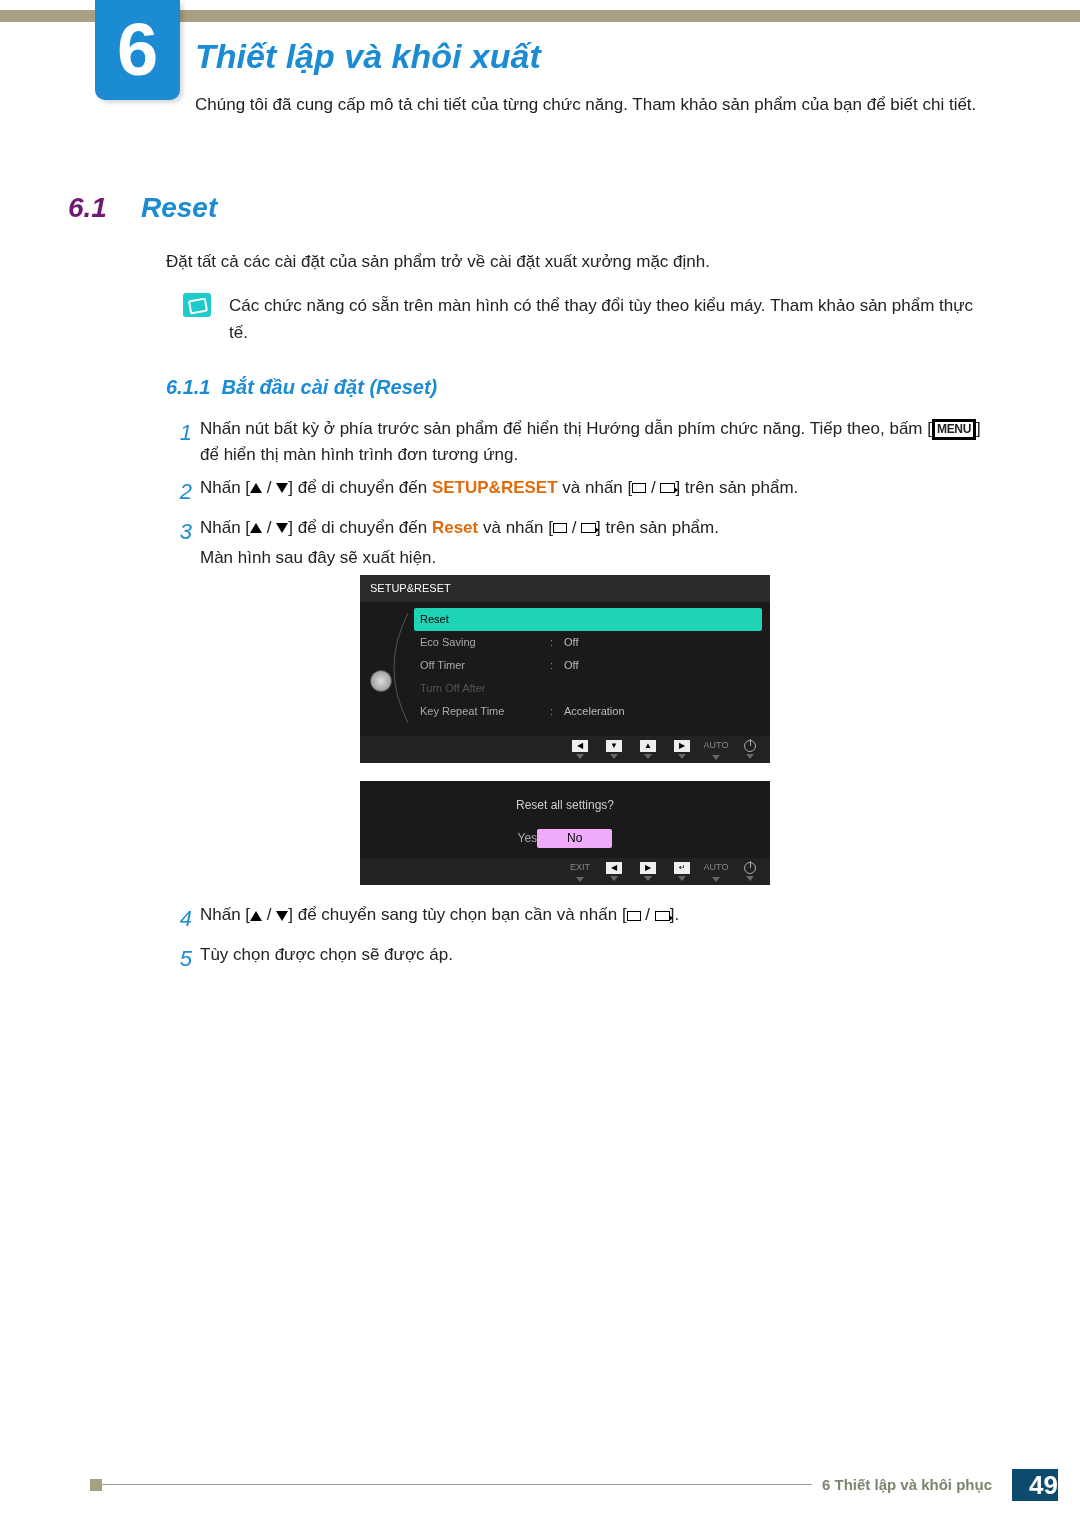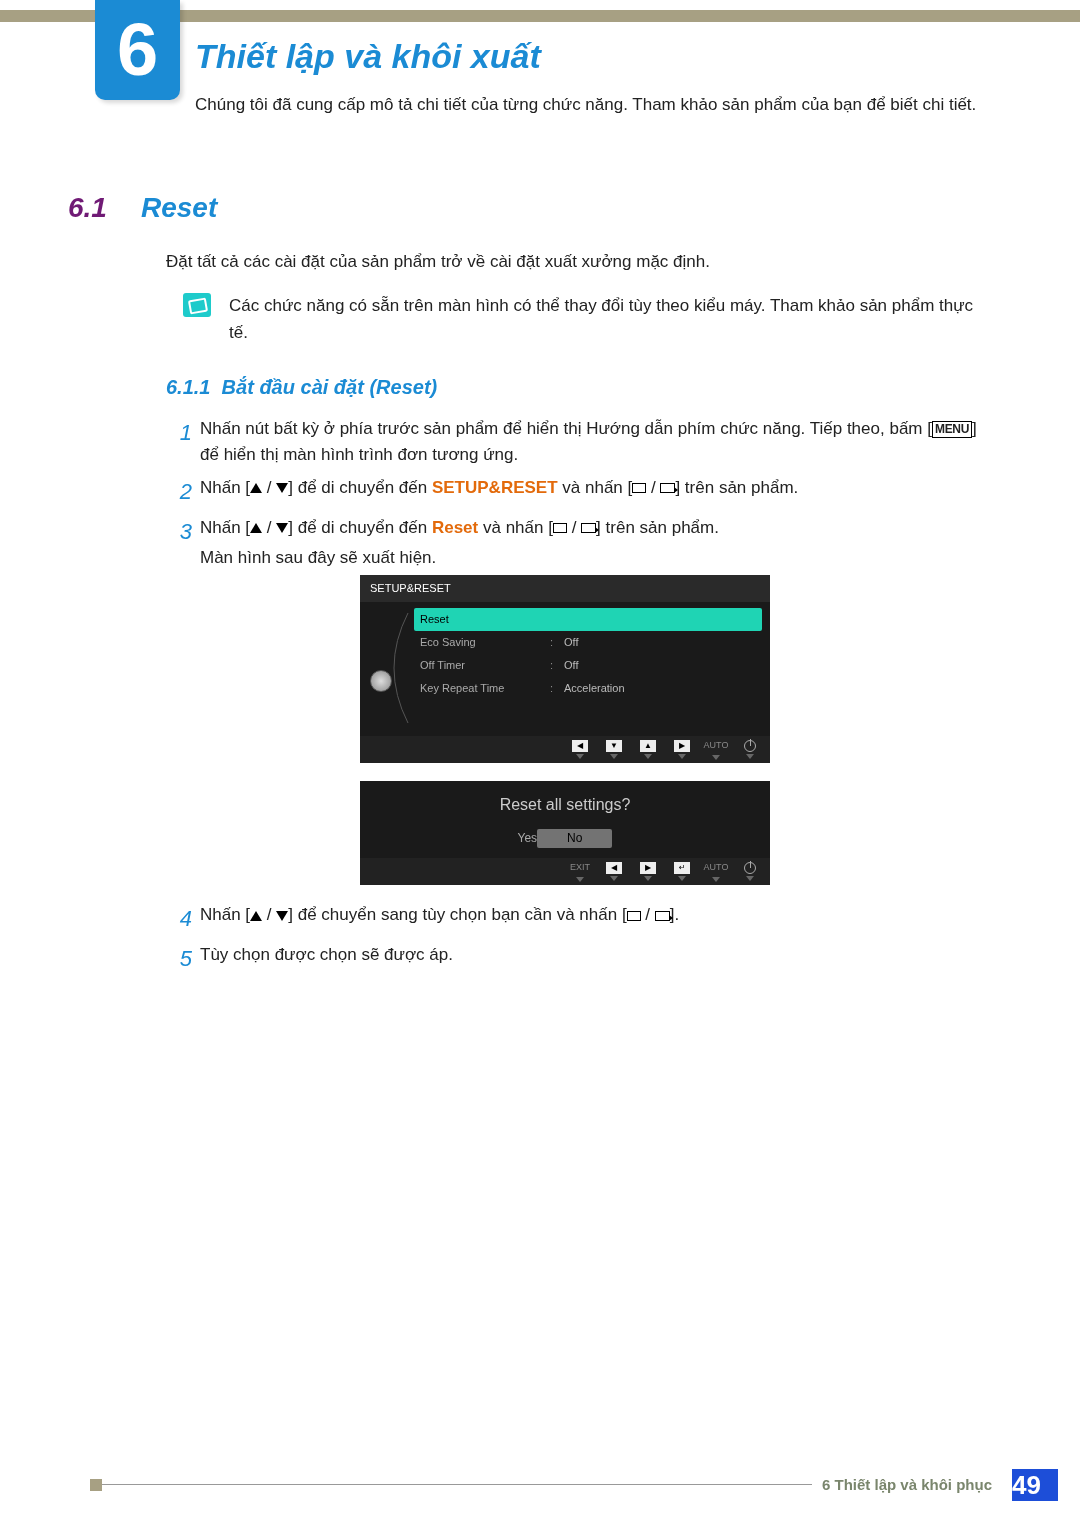--- a/index.html
+++ b/index.html
@@ -107,21 +107,21 @@
     font-style: italic;
     font-size: 22px;
     width: 26px;
     flex: 0 0 auto;
     text-align: right;
     margin-right: 8px;
   }
   .step-text { flex: 1; }
   .menu-key {
     display: inline-block;
-    border: 1px solid #000000;
+    border: 3px solid #000000;
     padding: 0 2px;
     font-size: 12px;
     font-weight: bold;
     font-family: Arial, sans-serif;
     letter-spacing: -0.3px;
     vertical-align: middle;
     line-height: 15px;
   }
   .arrow-up {
     display: inline-block;
@@ -256,30 +256,30 @@
     width: 410px;
     background: #1a1a1a;
     color: #aaa;
   }
   .dialog-body {
     height: 48px;
     display: flex;
     align-items: center;
     justify-content: center;
     color: #ccc;
-    font-size: 16px;
+    font-size: 12px;
   }
   .dialog-choices {
     display: flex;
     justify-content: center;
     padding-bottom: 10px;
     font-size: 12px;
   }
   .dialog-choices .no {
-    background: #737373;
+    background: #f0abfc;
     color: #000;
     padding: 0 30px;
     border-radius: 2px;
   }
   .steps-after {
     position: absolute;
     left: 166px; right: 90px; top: 896px;
   }
   .footer {
     position: absolute;
@@ -305,23 +305,23 @@
   }
   .footer-label {
     color: #7a866d;
     font-weight: bold;
     font-size: 15px;
     align-self: center;
     margin-right: 20px;
   }
   .footer-page {
     width: 46px;
-    background: #1d4ed8;
+    background: #0c4a6e;
     color: #fff;
-    text-align: left;
+    text-align: right;
     font-weight: bold;
     font-size: 26px;
     line-height: 32px;
     margin-right: 22px;
   }
 </style>
 </head>
 <body>
 
 <div class="topbar"></div>
@@ -389,20 +389,23 @@
         <div class="osd-item">
           <span class="label">Eco Saving</span>
             <span class="colon">:</span>
             <span class="val">Off</span>
         </div>
         <div class="osd-item">
           <span class="label">Off Timer</span>
             <span class="colon">:</span>
             <span class="val">Off</span>
         </div>
+        <div class="osd-item disabled">
+          <span class="label">Turn Off After</span>
+        </div>
         <div class="osd-item">
           <span class="label">Key Repeat Time</span>
             <span class="colon">:</span>
             <span class="val">Acceleration</span>
         </div>
       </div>
     </div>
     <div class="osd-navbar">
       <div class="btnbox">
           <div class="mini-box">◀</div>

